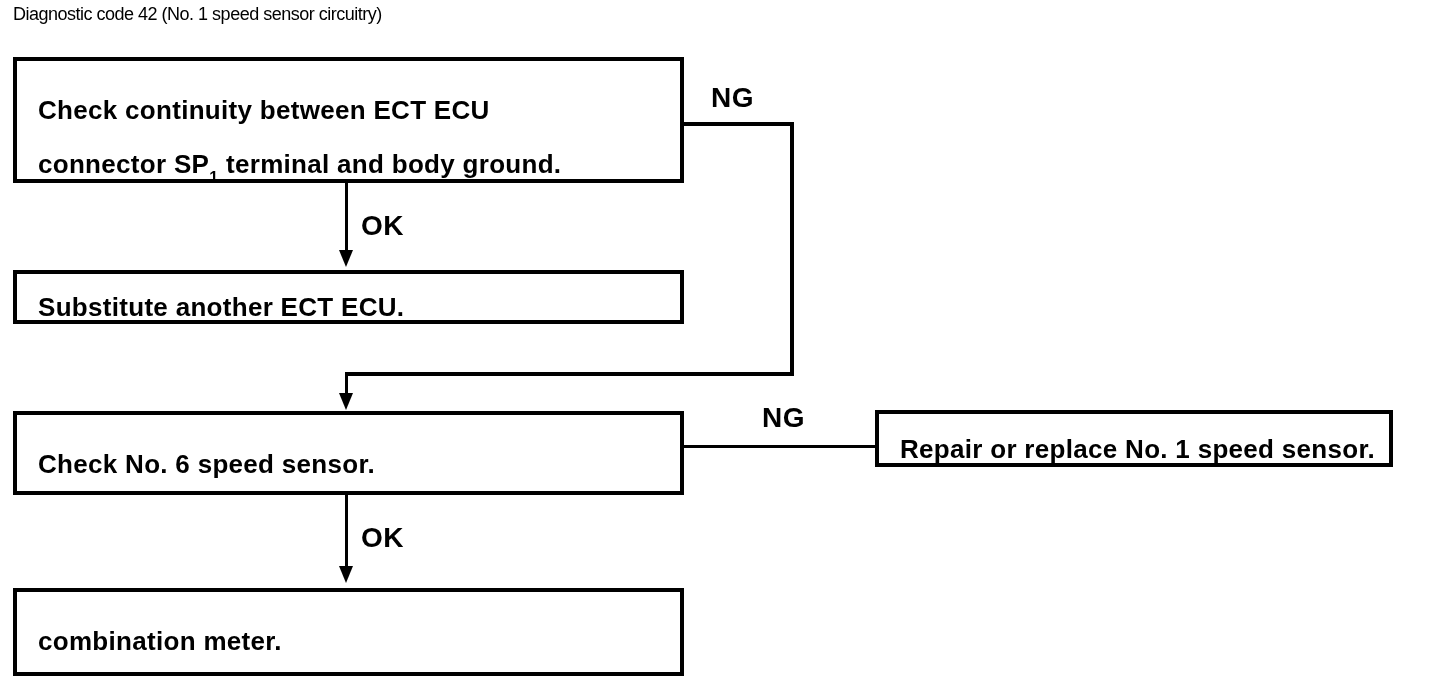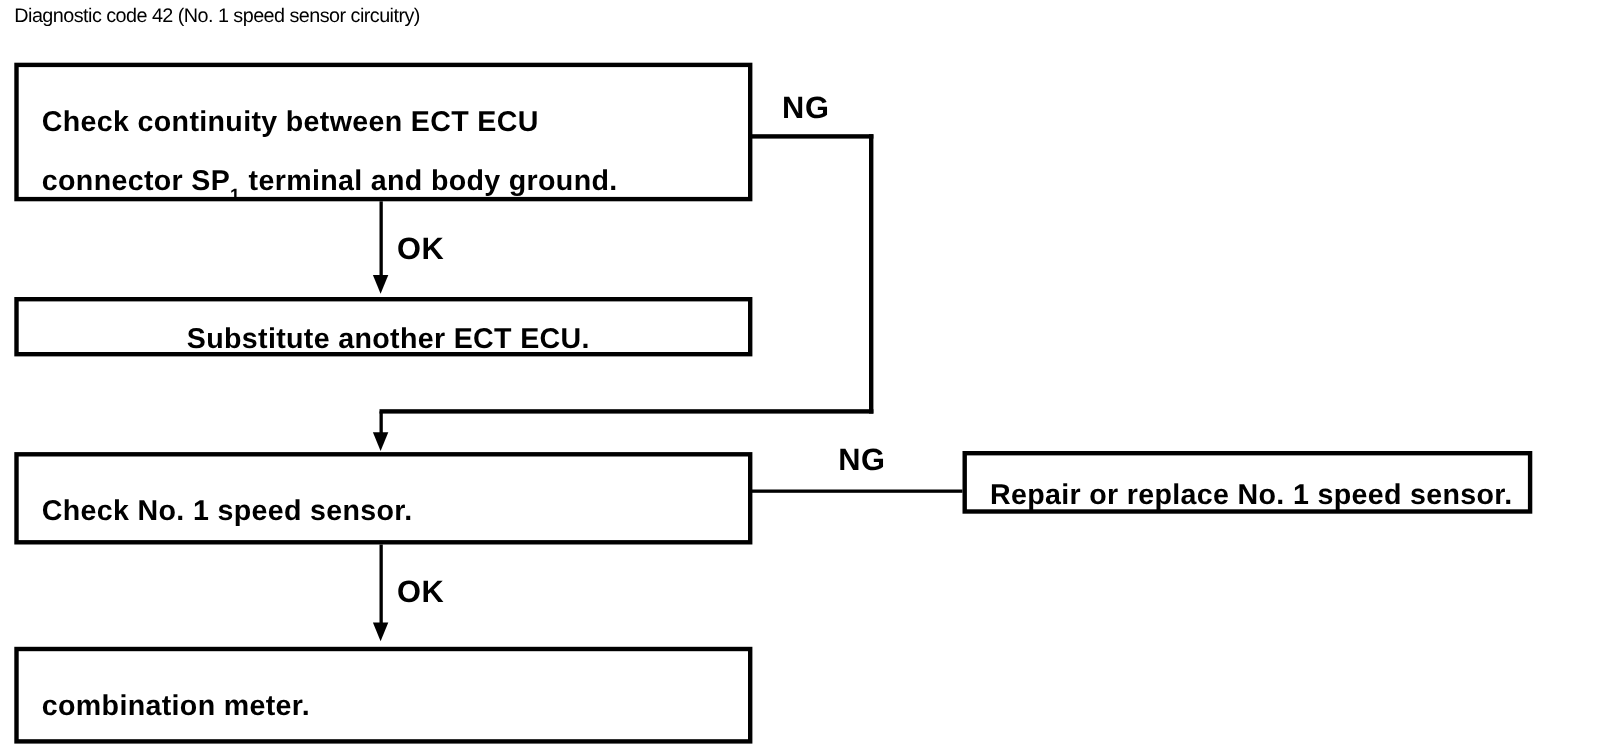--- a/index.html
+++ b/index.html
@@ -76,26 +76,26 @@
   <div class="arrow-down" style="left:339px; top:250px;"></div>
   <div class="edge-label" style="left:361px; top:210px;">OK</div>
 
   <div class="edge-label" style="left:711px; top:82px;">NG</div>
   <div class="line" style="left:683px; top:122px; width:111px; height:4px;"></div>
   <div class="line" style="left:790px; top:122px; width:4px; height:254px;"></div>
   <div class="line" style="left:345px; top:372px; width:449px; height:4px;"></div>
   <div class="line" style="left:345px; top:374px; width:3px; height:20px;"></div>
   <div class="arrow-down" style="left:339px; top:393px;"></div>
 
-  <div class="node vcenter" style="left:13px; top:270px; width:671px; height:54px;justify-content:center;">
+  <div class="node vcenter" style="left:13px; top:270px; width:671px; height:54px;">
     <span class="txt">Substitute another ECT ECU.</span>
   </div>
 
   <div class="node pad" style="left:13px; top:411px; width:671px; height:84px;">
-    <span class="txt">Check No. 1 speed sensor.</span>
+    <span class="txt">Check No. 6 speed sensor.</span>
   </div>
 
   <div class="edge-label" style="left:762px; top:402px;">NG</div>
   <div class="line" style="left:683px; top:445px; width:229px; height:3px;"></div>
   <div class="arrow-right" style="left:911px; top:440px;"></div>
 
   <div class="node vcenter" style="left:875px; top:410px; width:518px; height:57px;">
     <span class="txt">Repair or replace No. 1 speed sensor.</span>
   </div>
 

